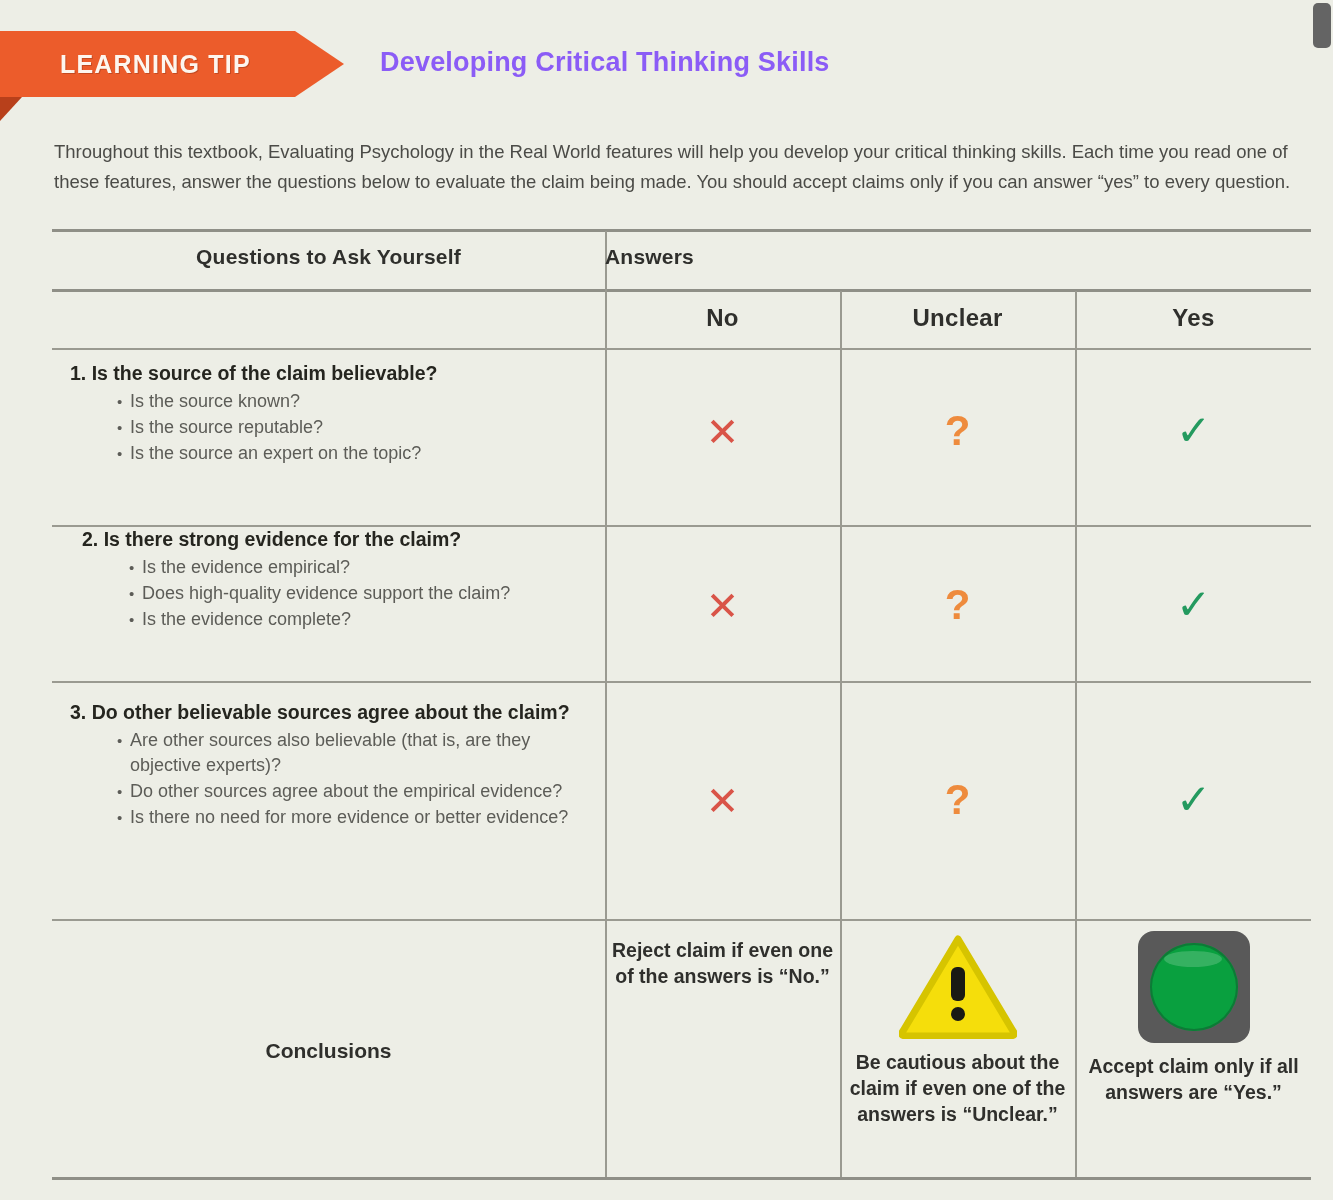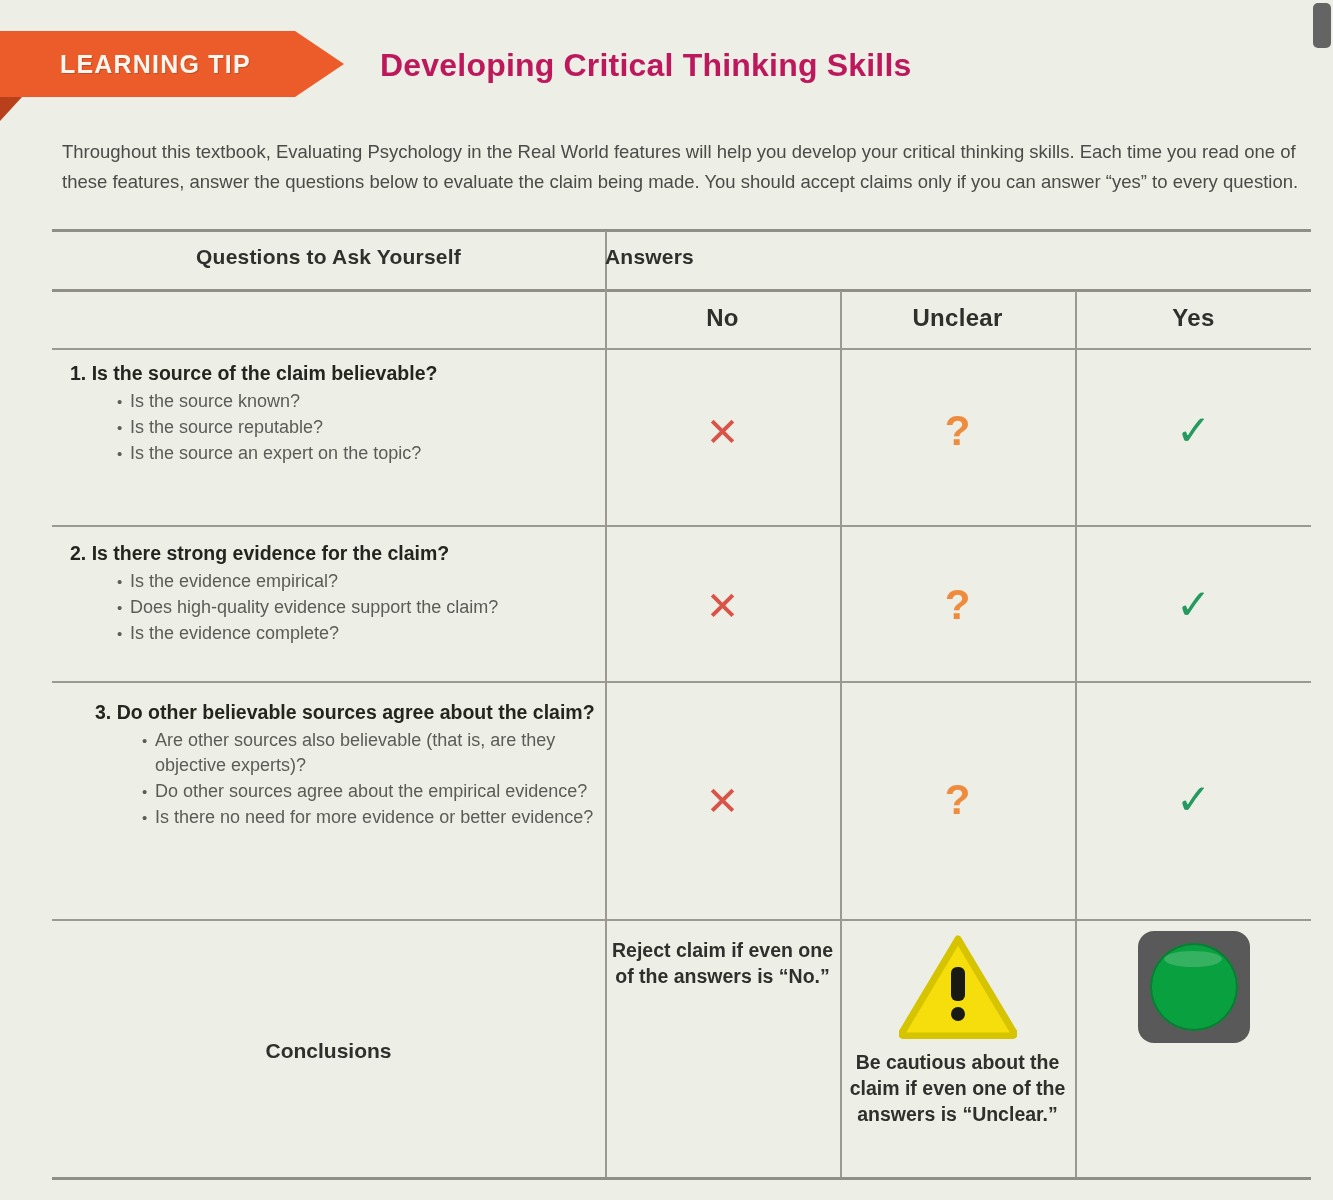--- a/index.html
+++ b/index.html
@@ -76,30 +76,30 @@
     height: 24px;
     background: #b8401b;
     -webkit-clip-path: polygon(0 0, 22px 0, 0 24px);
     clip-path: polygon(0 0, 22px 0, 0 24px);
   }
 
   #tip-title {
     position: absolute;
     left: 380px;
     top: 47px;
-    font-size: 32px;
-    font-weight: bold;
-    color: #be185d;
+    font-size: 27px;
+    font-weight: bold;
+    color: #8b5cf6;
     letter-spacing: .2px;
   }
 
   
   #intro {
     position: absolute;
-    left: 62px;
+    left: 54px;
     top: 118px;
     width: 1265px;
     font-size: 18.5px;
     line-height: 30px;
     color: #4b4b47;
   }
 
   
   #tip-table {
     position: absolute;
@@ -348,36 +348,36 @@
       <ul class="qlist">
         <li>Is the source known?</li>
         <li>Is the source reputable?</li>
         <li>Is the source an expert on the topic?</li>
       </ul>
     </div>
     <div class="mark mark-x col-no" style="top:183px;">✕</div>
     <div class="mark mark-q col-unclear" style="top:181px;">?</div>
     <div class="mark mark-c col-yes" style="top:181px;">✓</div>
 
-    <div class="qblock" style="top:311px;">
+    <div class="qblock" style="top:297px;margin-left:12px;">
       <p class="qtitle">
         <span class="qnum">2.</span>
         <span>Is there strong evidence for the claim?</span>
       </p>
       <ul class="qlist">
         <li>Is the evidence empirical?</li>
         <li>Does high-quality evidence support the claim?</li>
         <li>Is the evidence complete?</li>
       </ul>
     </div>
     <div class="mark mark-x col-no" style="top:357px;">✕</div>
     <div class="mark mark-q col-unclear" style="top:355px;">?</div>
     <div class="mark mark-c col-yes" style="top:355px;">✓</div>
 
-    <div class="qblock" style="top:470px;margin-left:25px;">
+    <div class="qblock" style="top:470px;">
       <p class="qtitle">
         <span class="qnum">3.</span>
         <span>Do other believable sources agree about the claim?</span>
       </p>
       <ul class="qlist">
         <li>Are other sources also believable (that is, are they objective experts)?</li>
         <li>Do other sources agree about the empirical evidence?</li>
         <li>Is there no need for more evidence or better evidence?</li>
       </ul>
     </div>
@@ -399,20 +399,21 @@
           <circle cx="59" cy="79" r="7" fill="#1a1a14"></circle>
         </svg>
       </div>
       <div class="concl-text">Be cautious about the claim if even one of the answers is “Unclear.”</div>
     </div>
 
     <div class="concl-cell" style="left:1023px; width:237px;">
       <div class="green-light">
         <div class="green-dot"></div>
       </div>
+      <div class="concl-text">Accept claim only if all answers are “Yes.”</div>
     </div>
 
   </div>
 
   <div id="scrollbar-track">
     <div id="scrollbar-thumb"></div>
   </div>
 
 </div>
 

